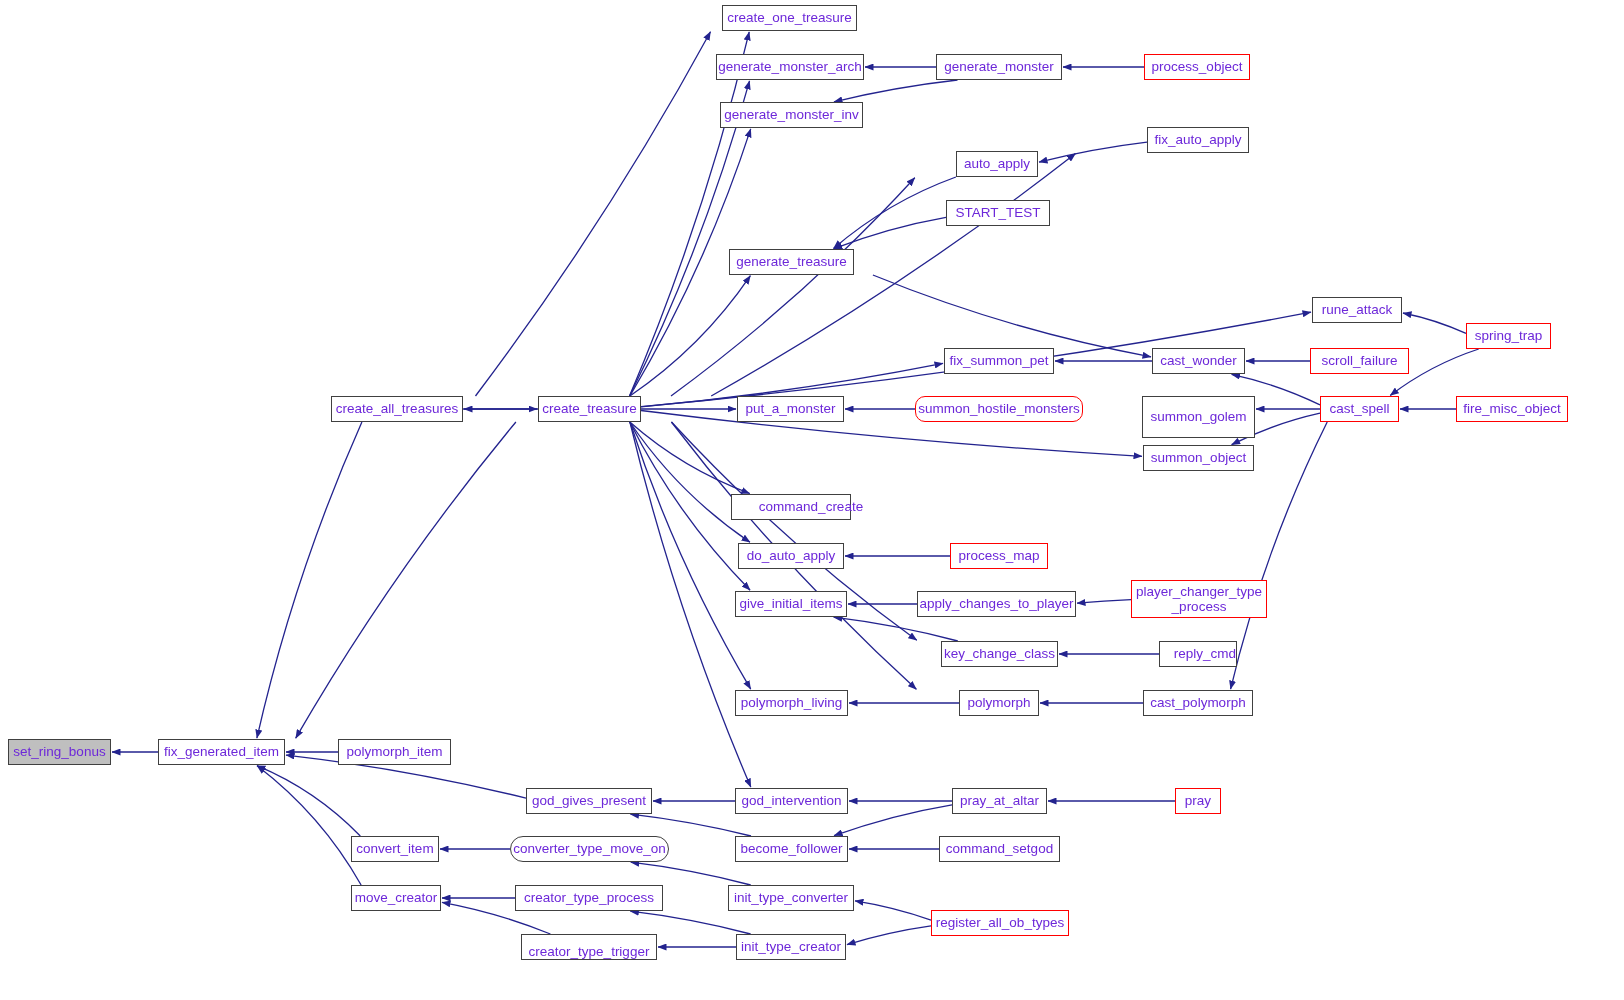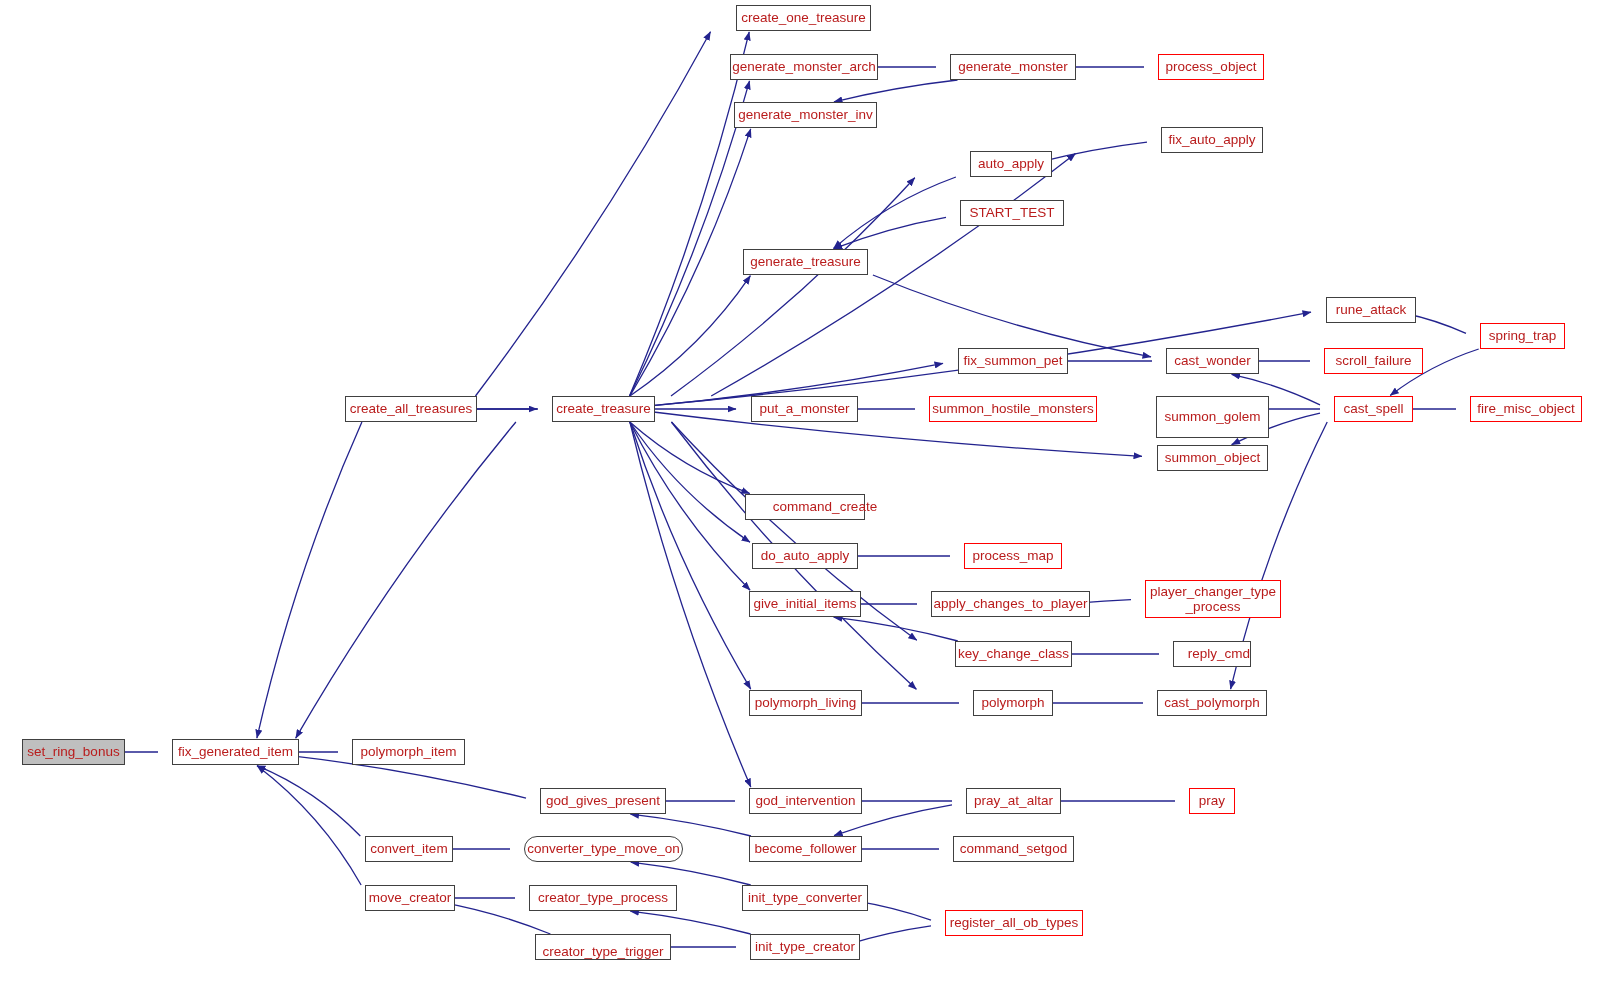--- a/index.html
+++ b/index.html
@@ -12,27 +12,26 @@
     overflow:hidden;
   }
   #edge-layer{position:absolute;left:0;top:0;width:1624px;height:1000px;}
   .node{
     position:absolute;
     box-sizing:border-box;
     display:flex;align-items:center;justify-content:center;
     text-align:center;
     background:#ffffff;
     border:1px solid #404040;
-    color:#b91c1c;
+    color:#6d28d9;
     font-size:13.5px;
     line-height:1.12;
     letter-spacing:0;
     white-space:pre-line;
     z-index:5;
-    margin-left:14px;
   }
   .node.red{border:1.6px solid #ff0000;}
   .node.highlight{background:#bfbfbf;border:1.6px solid #404040;}
   .node-label{pointer-events:none;}
 </style>
 </head>
 <body>
 
 <div id="graph-root">
   <svg id="edge-layer" viewBox="0 0 1624 1000" xmlns="http://www.w3.org/2000/svg">
@@ -125,21 +124,21 @@
       <div class="node" style="left: 716px; top: 54px; width: 148px; height: 26px;"><span class="node-label">generate_monster_arch</span></div>
       <div class="node" style="left: 720px; top: 102px; width: 143px; height: 26px;"><span class="node-label">generate_monster_inv</span></div>
       <div class="node" style="left: 729px; top: 249px; width: 125px; height: 26px;"><span class="node-label">generate_treasure</span></div>
       <div class="node" style="left: 956px; top: 151px; width: 82px; height: 26px;"><span class="node-label">auto_apply</span></div>
       <div class="node" style="left: 946px; top: 200px; width: 104px; height: 26px;"><span class="node-label">START_TEST</span></div>
       <div class="node" style="left: 1147px; top: 127px; width: 102px; height: 26px;"><span class="node-label">fix_auto_apply</span></div>
       <div class="node" style="left: 936px; top: 54px; width: 126px; height: 26px;"><span class="node-label">generate_monster</span></div>
       <div class="node red" style="left: 1144px; top: 54px; width: 106px; height: 26px;"><span class="node-label">process_object</span></div>
       <div class="node" style="left: 944px; top: 348px; width: 110px; height: 26px;"><span class="node-label">fix_summon_pet</span></div>
       <div class="node" style="left: 737px; top: 396px; width: 107px; height: 26px;"><span class="node-label">put_a_monster</span></div>
-      <div class="node red" style="left: 915px; top: 396px; width: 168px; height: 26px;"><span class="node-label">summon_hostile_monsters</span></div>
+      <div class="node red" style="left: 915px; top: 396px; width: 168px; height: 26px; border-radius: 10px;"><span class="node-label">summon_hostile_monsters</span></div>
       <div class="node" style="left: 731px; top: 494px; width: 120px; height: 26px; padding-left: 40px;"><span class="node-label">command_create</span></div>
       <div class="node" style="left: 738px; top: 543px; width: 106px; height: 26px;"><span class="node-label">do_auto_apply</span></div>
       <div class="node red" style="left: 950px; top: 543px; width: 98px; height: 26px;"><span class="node-label">process_map</span></div>
       <div class="node" style="left: 735px; top: 591px; width: 112px; height: 26px;"><span class="node-label">give_initial_items</span></div>
       <div class="node" style="left: 917px; top: 591px; width: 159px; height: 26px;"><span class="node-label">apply_changes_to_player</span></div>
       <div class="node red" style="left: 1131px; top: 580px; width: 136px; height: 38px;"><span class="node-label">player_changer_type
 _process</span></div>
       <div class="node" style="left: 941px; top: 641px; width: 117px; height: 26px;"><span class="node-label">key_change_class</span></div>
       <div class="node" style="left: 1159px; top: 641px; width: 78px; height: 26px; justify-content: flex-end;"><span class="node-label">reply_cmd</span></div>
       <div class="node" style="left: 735px; top: 690px; width: 113px; height: 26px;"><span class="node-label">polymorph_living</span></div>

